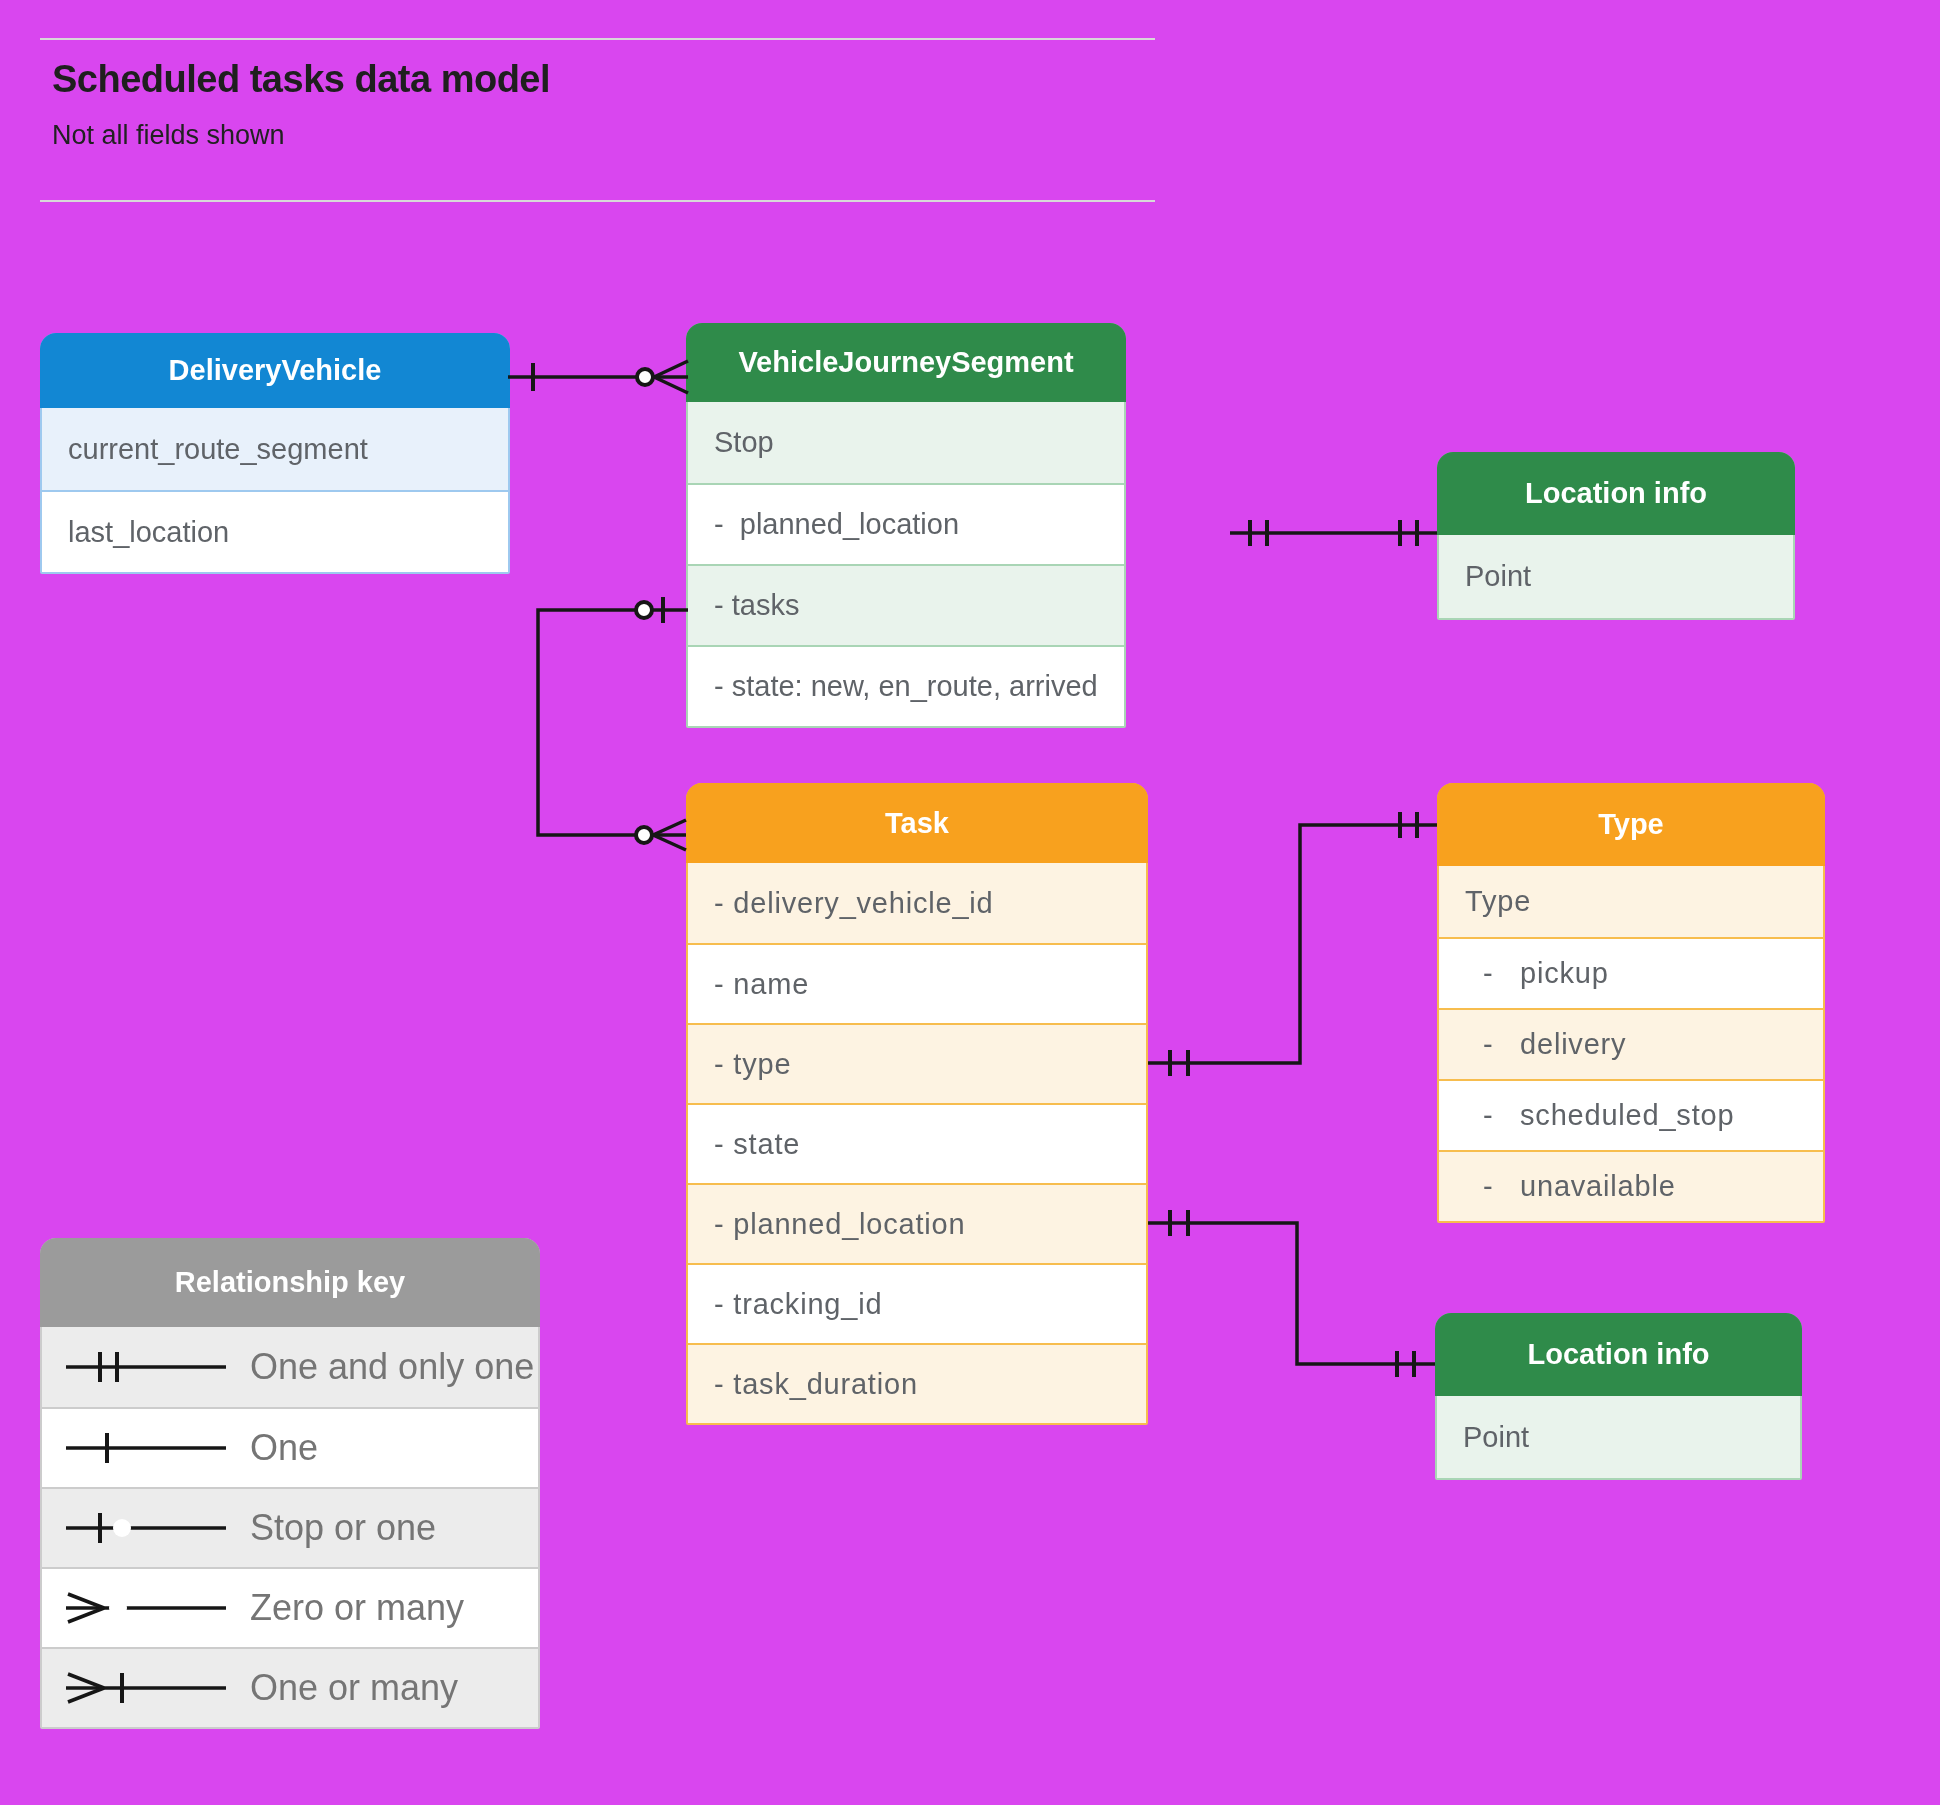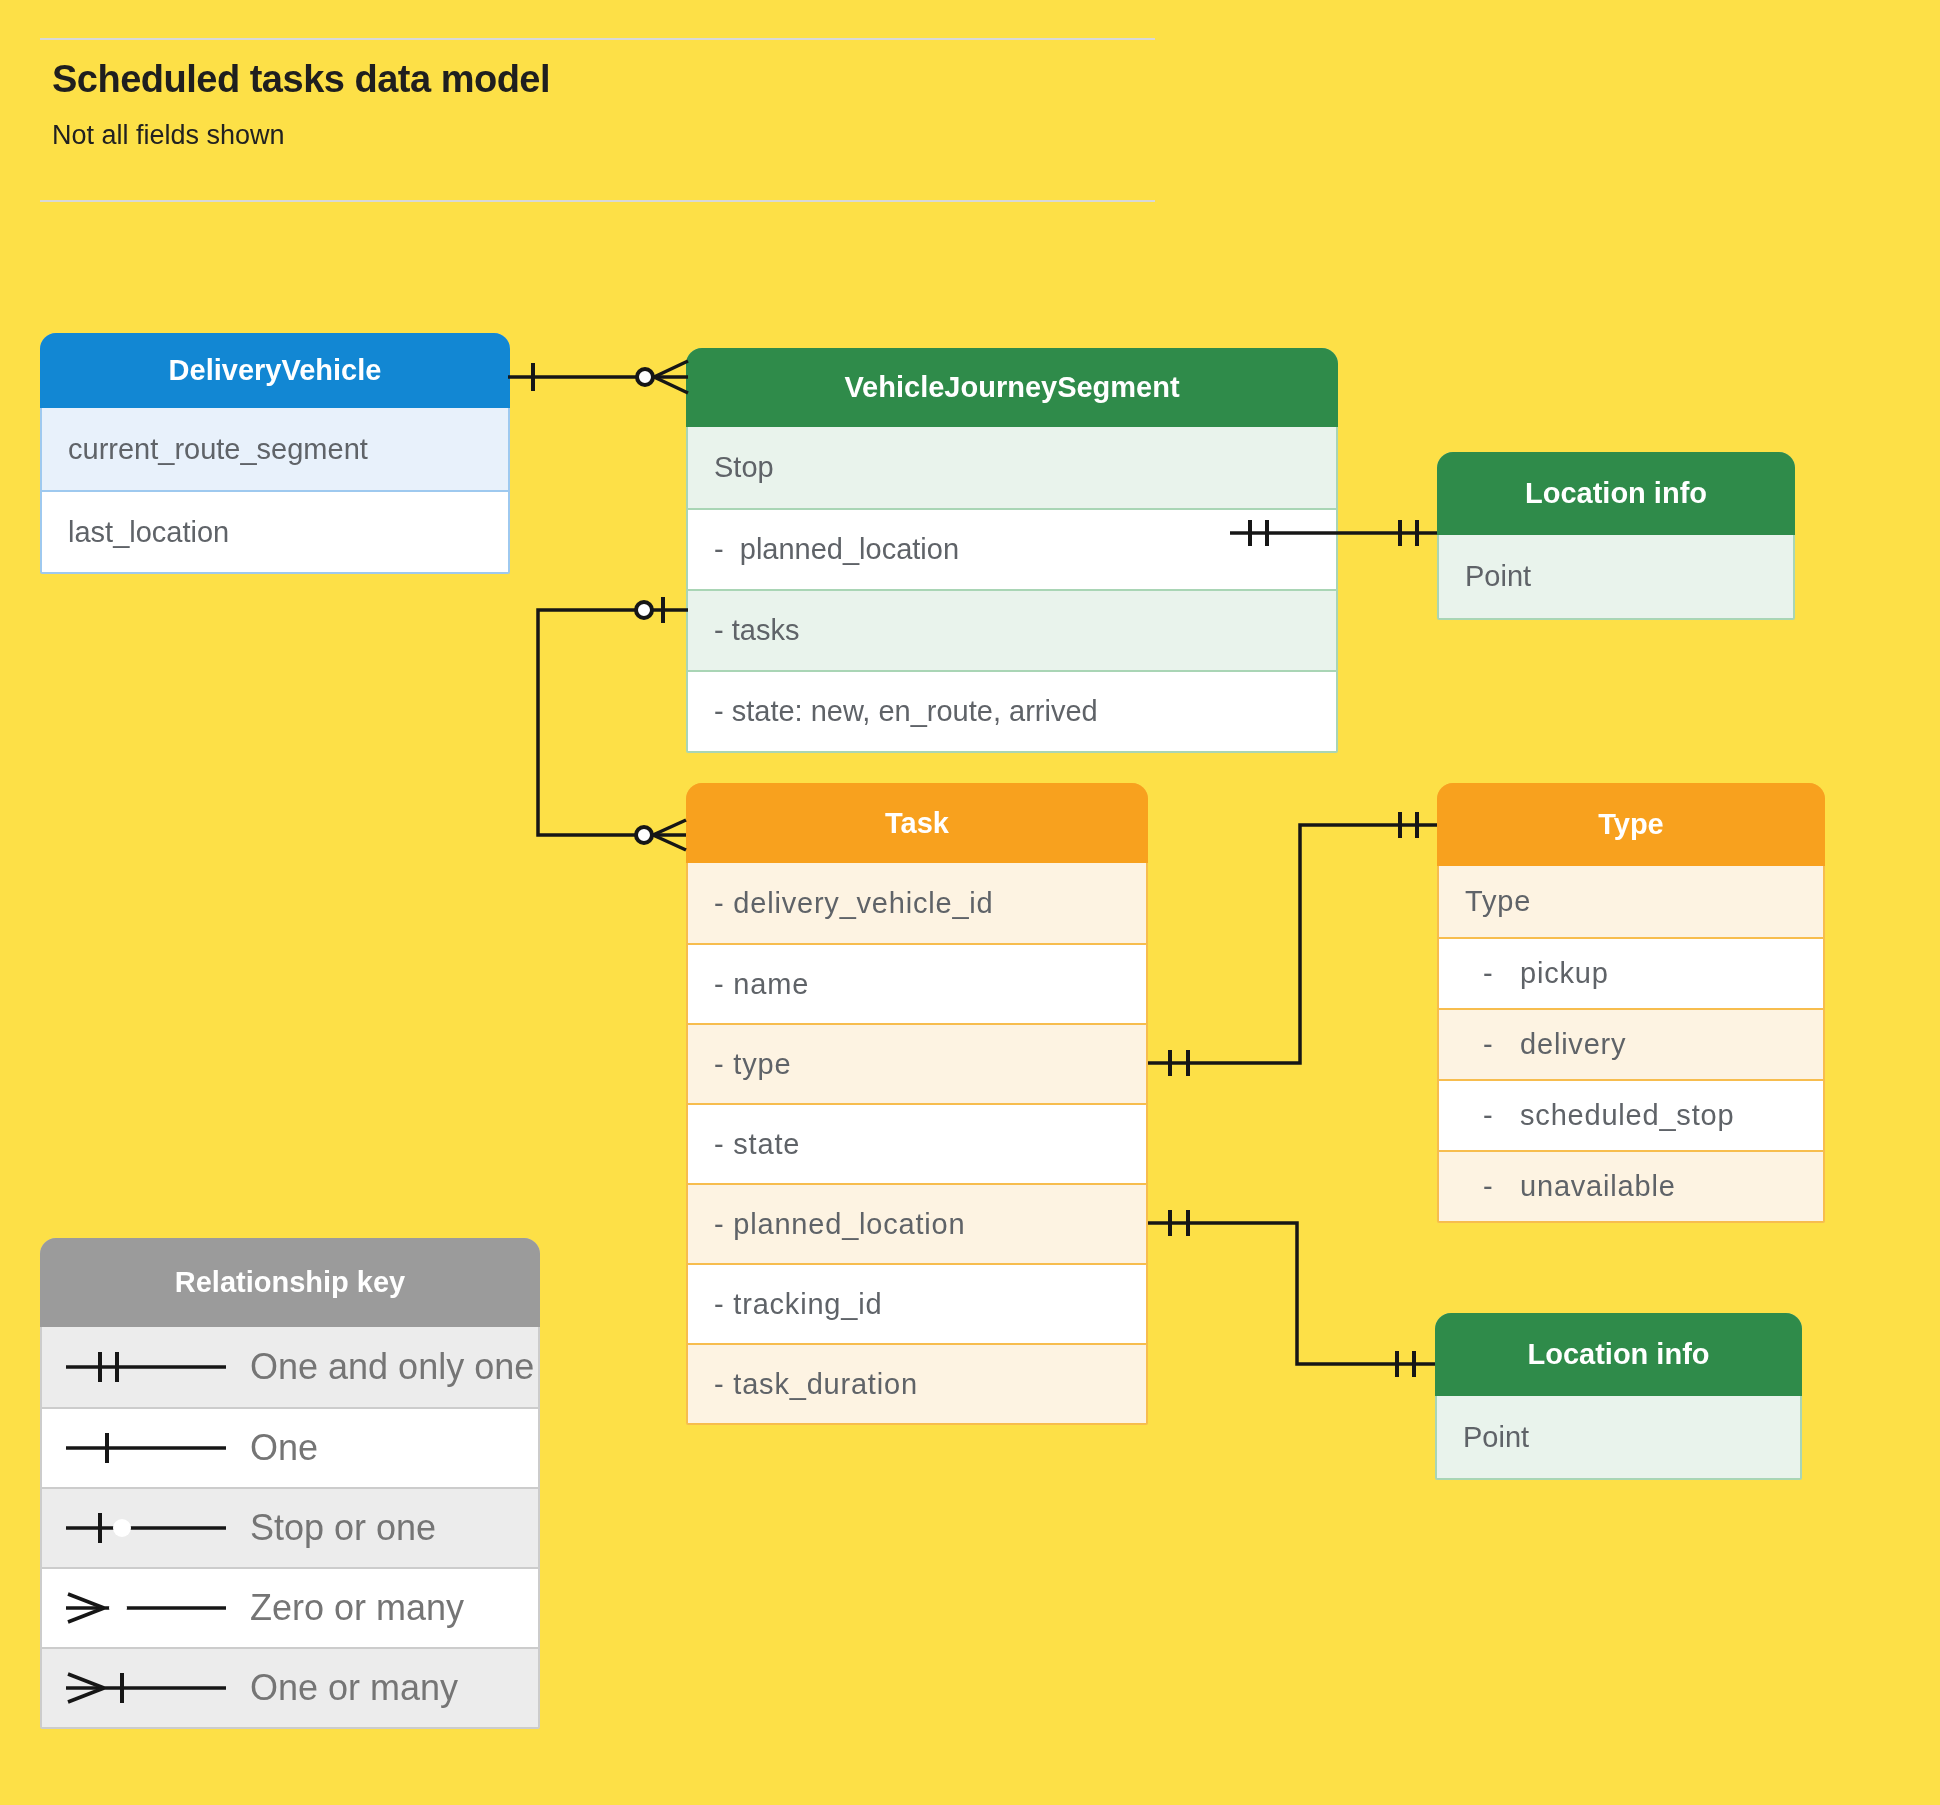--- a/index.html
+++ b/index.html
@@ -1,17 +1,17 @@
 <!DOCTYPE html>
 <html><head>
 <meta charset="utf-8">
 <style>
   html,body{margin:0;padding:0;background:#fff;}
   .stage{
-    position:relative;width:1940px;height:1805px;background:#fde047;overflow:hidden;
+    position:relative;width:1940px;height:1805px;background:#d946ef;overflow:hidden;
     font-family:"Liberation Sans", sans-serif;
   }
   
   .rule{position:absolute;left:40px;width:1115px;height:2px;background:#d8d8d8;}
   .page-title{
     position:absolute;left:52px;top:58px;font-size:38px;font-weight:bold;color:#1f1f1f;
     letter-spacing:-0.5px;
   }
   .page-subtitle{position:absolute;left:52px;top:120px;font-size:27px;color:#212121;}
 
@@ -35,21 +35,21 @@
   .e-blue  {--hd:#1287d3;--bc:#9ec9ef;--tint:#e8f1fb;}
   .e-green {--hd:#2f8b4a;--bc:#a9d5b5;--tint:#e9f3ec;}
   .e-orange{--hd:#f8a11e;--bc:#f7bd4e;--tint:#fdf3e2;}
   .e-gray  {--hd:#9b9b9b;--bc:#cccccc;--tint:#ececec;}
 
   .e-orange .row{letter-spacing:0.8px;}
 
   
   #dv  {left:40px;  top:333px; width:470px;}
   #dv .hd{height:75px;}   #dv .row{height:82px;}
-  #vjs {left:686px; top:348px; width:652px;}
+  #vjs {left:686px; top:323px; width:440px;}
   #vjs .hd{height:79px;}  #vjs .row{height:81px;}
   #loc1{left:1437px;top:452px; width:358px;}
   #loc1 .hd{height:83px;} #loc1 .row{height:83px;}
   #task{left:686px; top:783px; width:462px;}
   #task .hd{height:80px;} #task .row{height:80px;}
   #typ {left:1437px;top:783px; width:388px;}
   #typ .hd{height:83px;}  #typ .row{height:71px;}
   #typ .rows .row + .row{padding-left:44px;}
   #loc2{left:1435px;top:1313px;width:367px;}
   #loc2 .hd{height:83px;} #loc2 .row{height:82px;}

